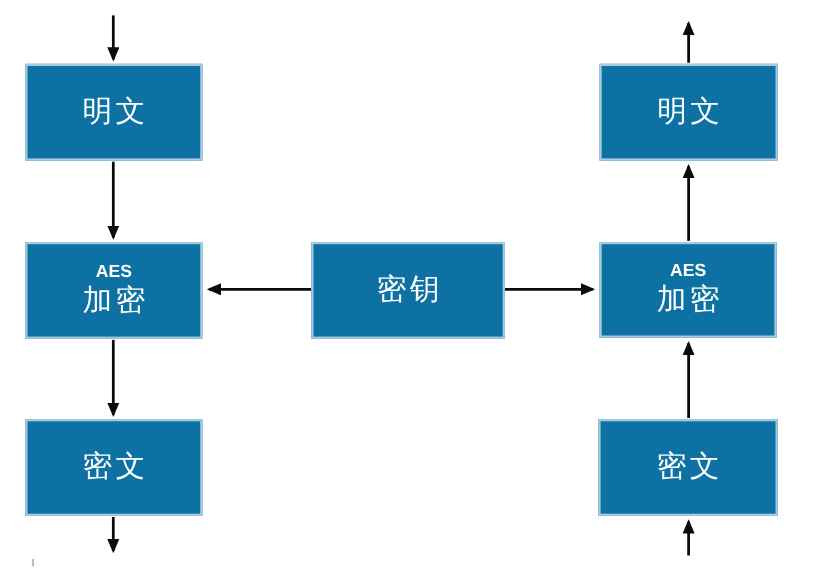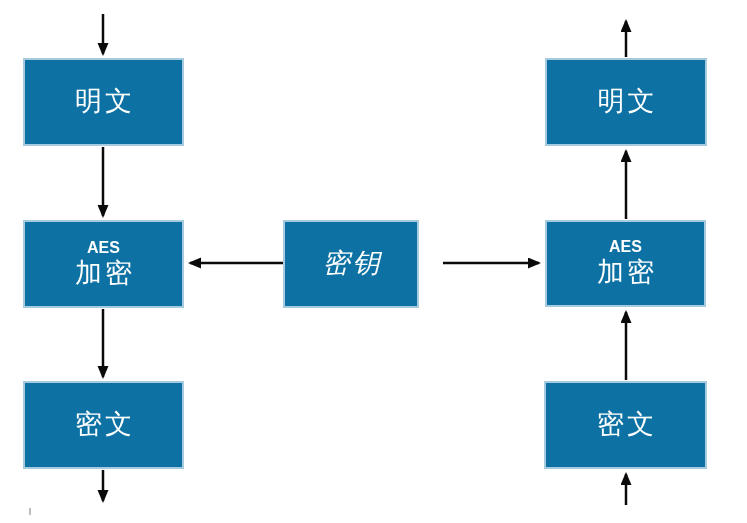--- a/index.html
+++ b/index.html
@@ -52,21 +52,21 @@
   }
   .en {
     font-family: "Liberation Sans", sans-serif;
     font-weight: 700;
     font-size: 16px;
     line-height: 1.2;
   }
   .node-left-plaintext  { left: 23px;  top: 58px;  width: 161px; height: 88px; }
   .node-left-aes        { left: 23px;  top: 220px; width: 161px; height: 88px; }
   .node-left-ciphertext { left: 23px;  top: 381px; width: 161px; height: 88px; }
-  .node-key             { left: 283px; top: 220px; width: 136px; height: 88px; font-style: italic; }
+  .node-key             { left: 283px; top: 220px; width: 176px; height: 88px; }
   .node-right-plaintext { left: 545px; top: 58px;  width: 162px; height: 88px; }
   .node-right-aes       { left: 545px; top: 220px; width: 161px; height: 87px; }
   .node-right-ciphertext{ left: 544px; top: 381px; width: 163px; height: 88px; }
   .stray-mark {
     position: absolute;
     left: 29px;
     top: 508px;
     width: 2px;
     height: 7px;
     background: #bdbdbd;

